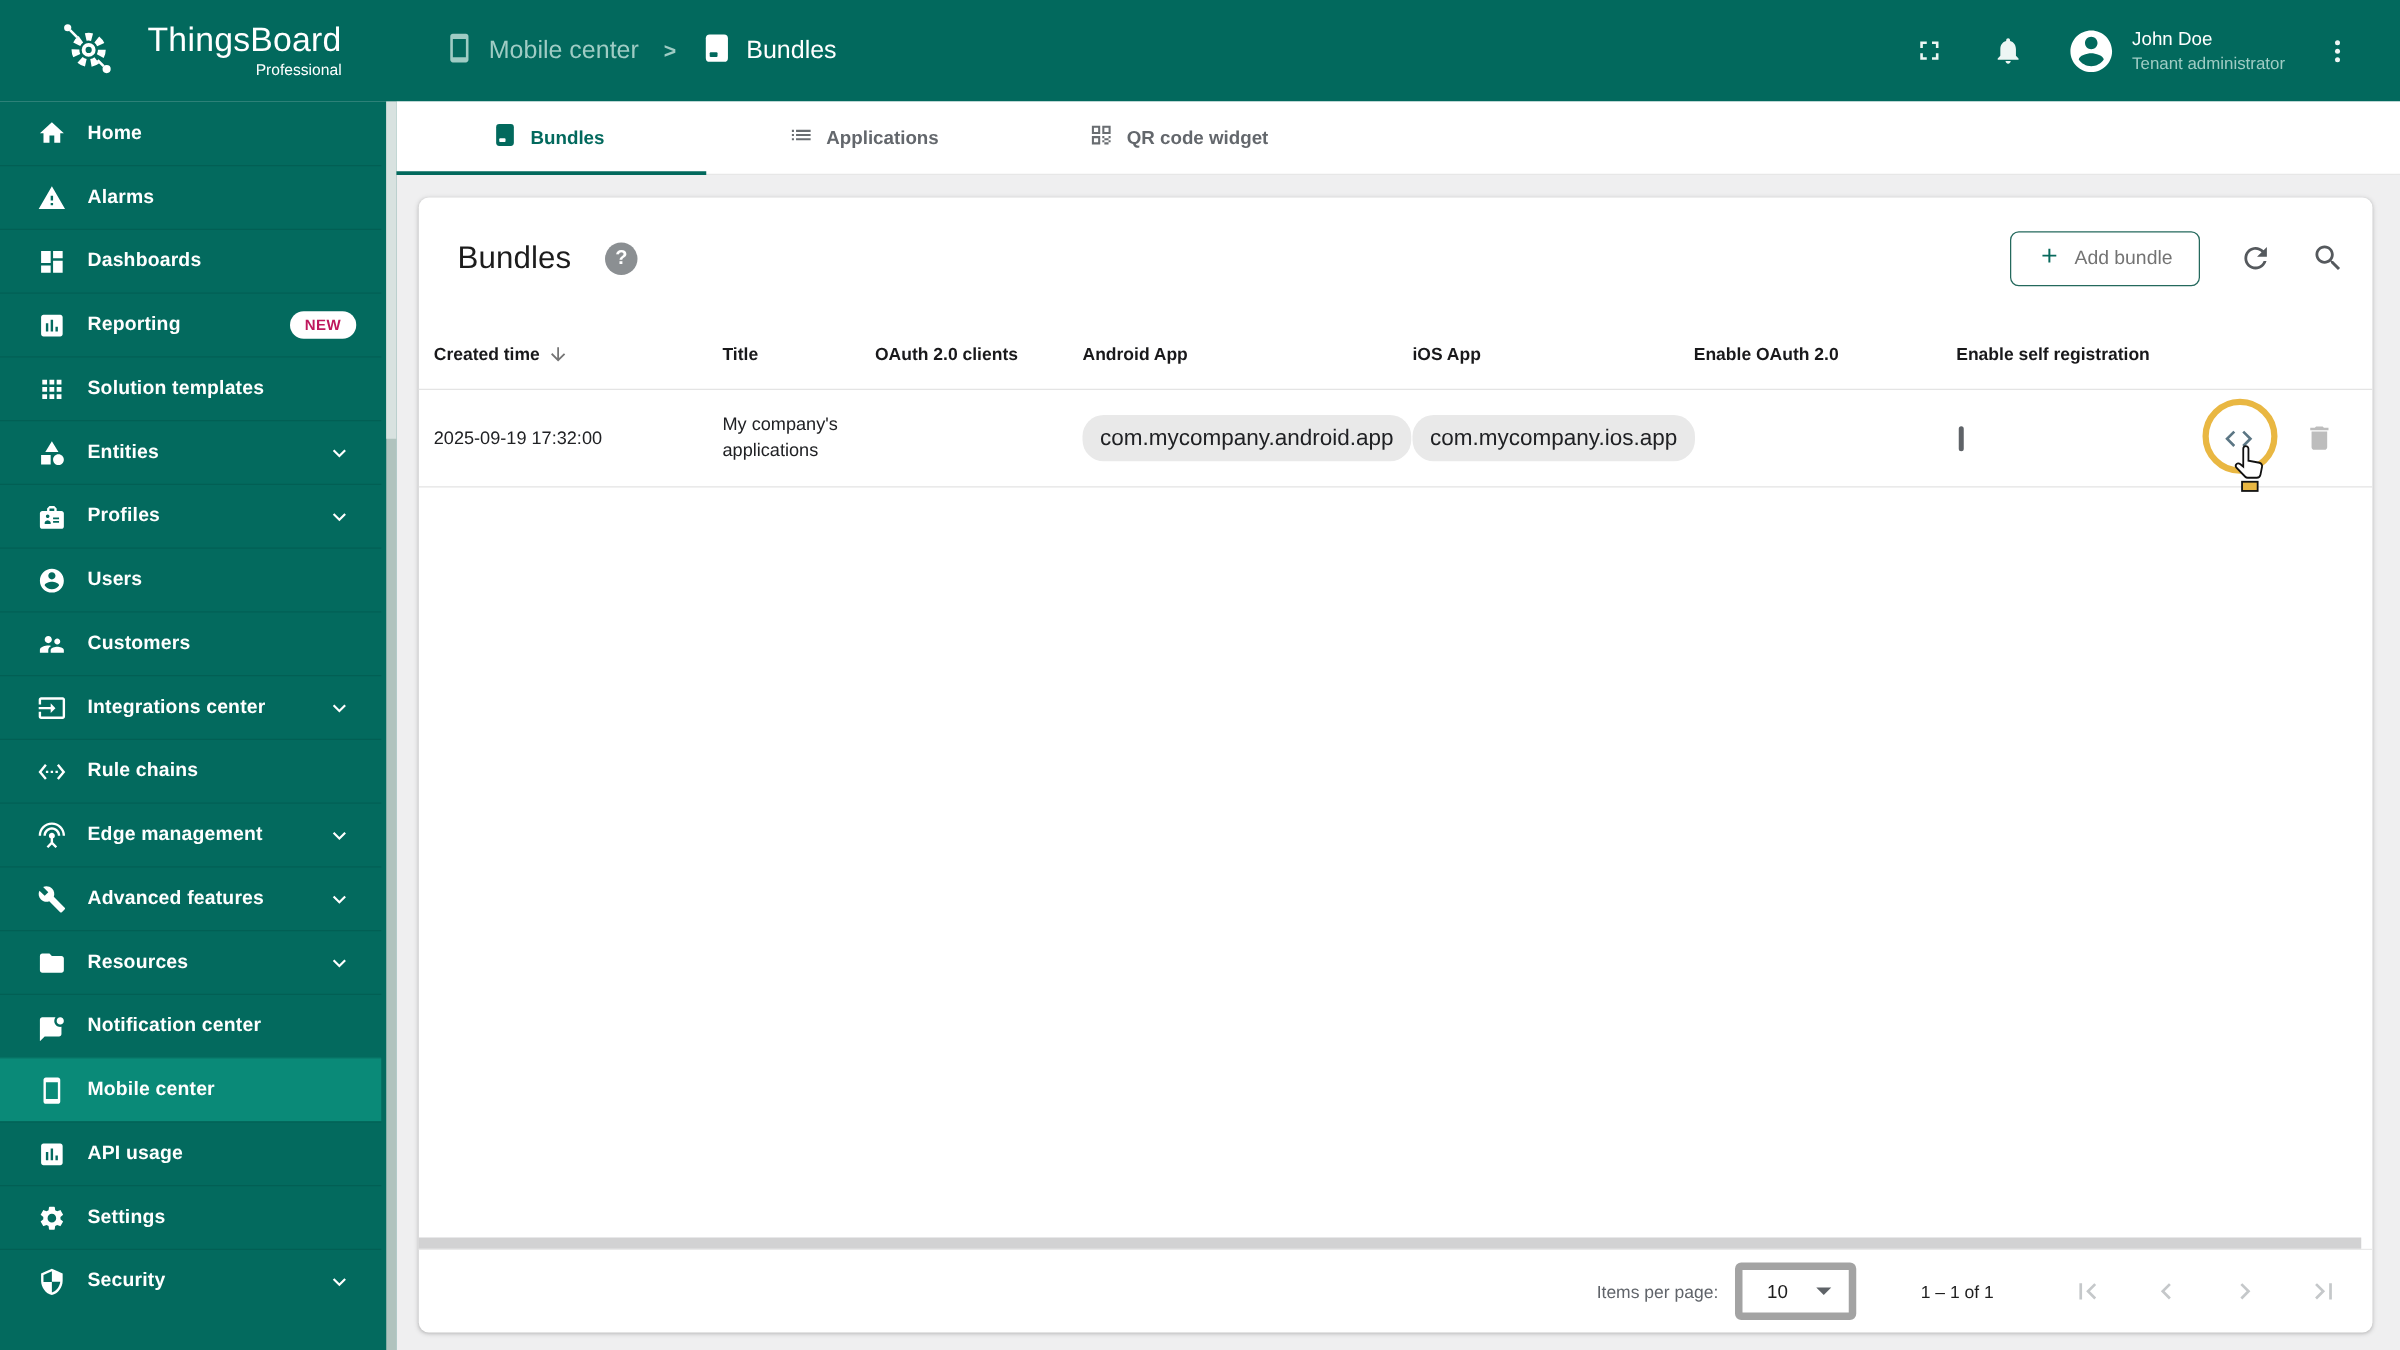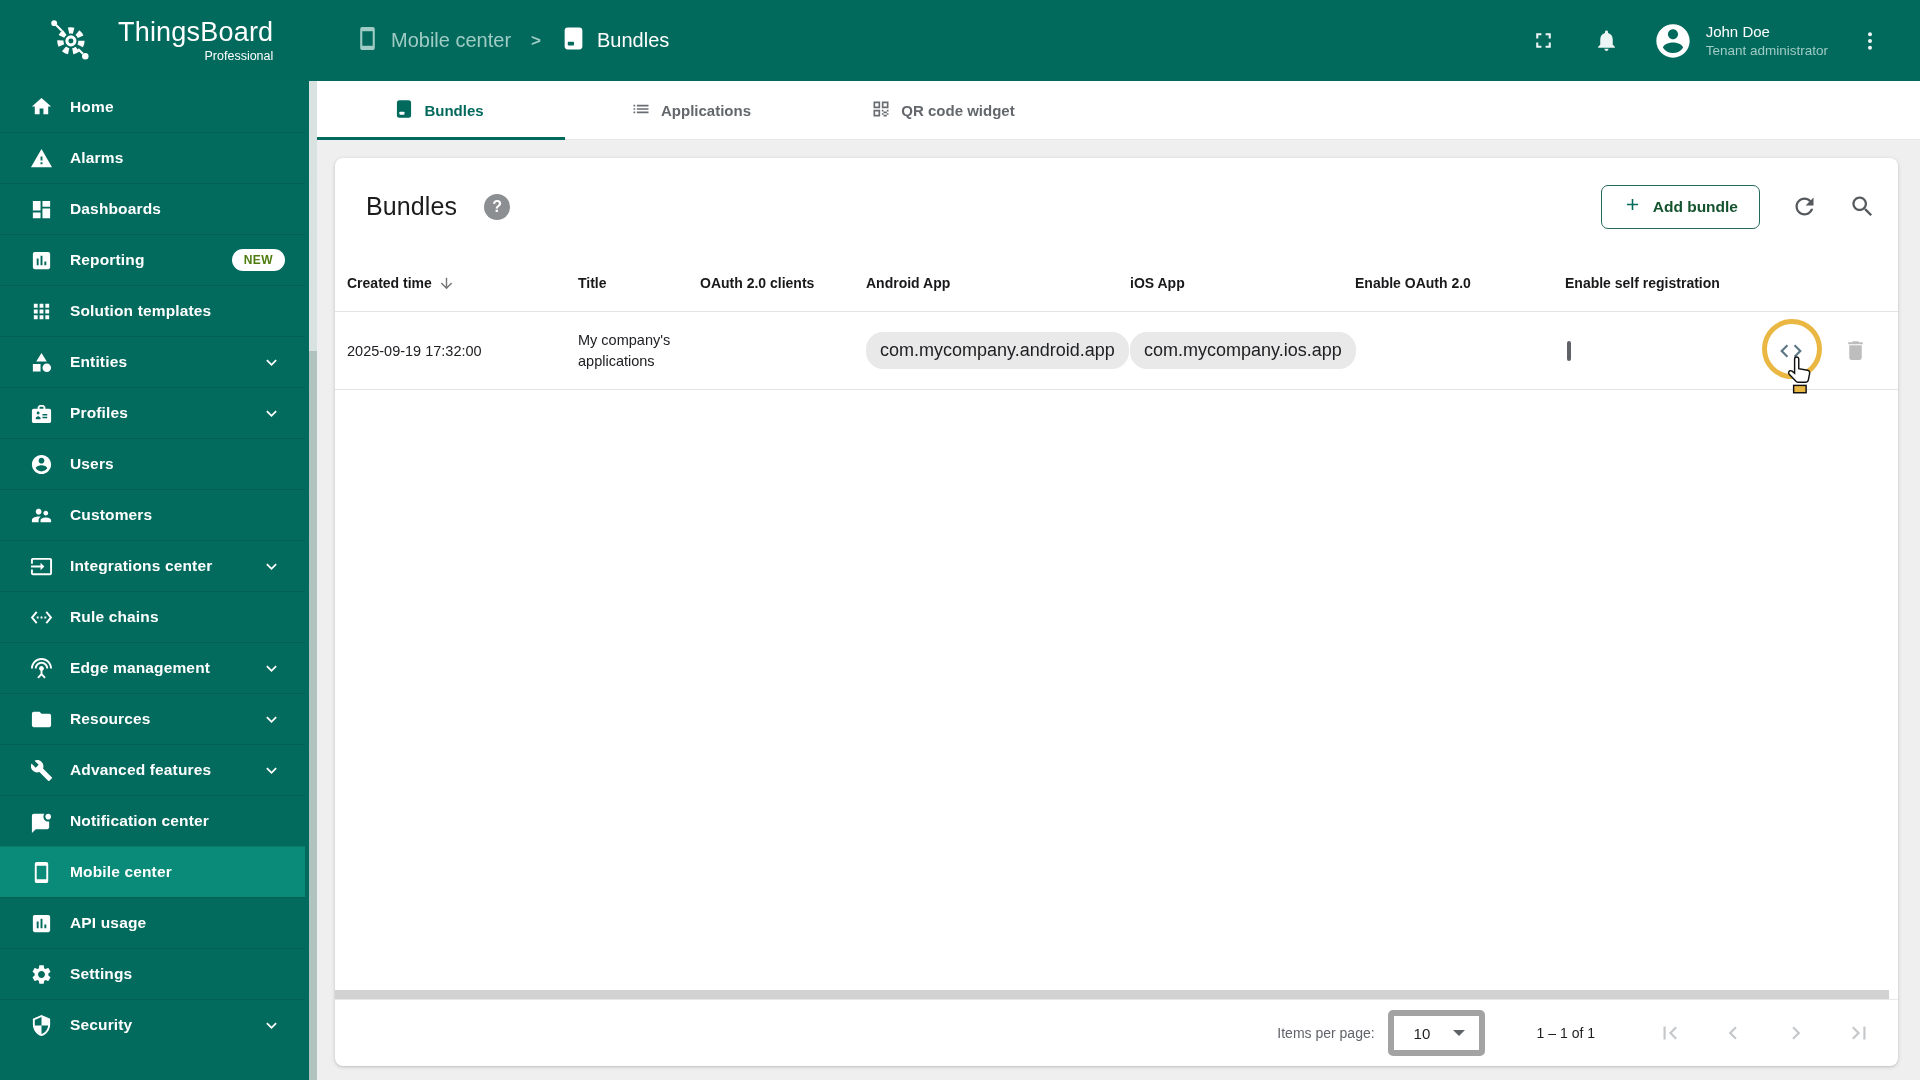--- a/index.html
+++ b/index.html
@@ -35,21 +35,21 @@
   .sidebar { position: absolute; top: 81px; left: 0; width: 317px; height: 999px;
              background: #036A5E; z-index: 4; }
   .menu { width: 305px; }
   .menu-item { height: 51px; display: flex; align-items: center; padding: 0 10px 0 30px;
                border-top: 1px solid rgba(0,0,0,.10); color: #fff; cursor: pointer; }
   .menu-item:first-child { border-top: none; }
   .menu-item.selected { background: #0A8A78; }
   .mi-icon { width: 23px; height: 23px; flex: none; display: flex; }
   .mi-icon svg { width: 23px; height: 23px; fill: #fff; }
   .mi-label { margin-left: 17px; font-size: 15.5px; font-weight: 600; letter-spacing: .15px; white-space: nowrap; }
-  .mi-badge { margin-left: auto; margin-right: 10px; background: #fff; color: #4d7c0f;
+  .mi-badge { margin-left: auto; margin-right: 10px; background: #fff; color: #be185d;
               font-size: 12px; font-weight: 700; padding: 4px 12px; border-radius: 13px; letter-spacing: .4px; }
   .mi-chevron { margin-left: auto; margin-right: 13px; display: flex; }
   .mi-chevron svg { width: 21px; height: 21px; fill: #fff; }
   .side-scroll { position: absolute; right: 0; top: 0; width: 8px; height: 100%; background: #B0C3BE; }
   .side-scroll .sthumb { position: absolute; top: 0; left: 0; width: 8px; height: 270px; background: #D8E2E0; }
 
   
   .main { position: absolute; left: 313px; top: 81px; width: 1607px; height: 999px; background: #EFEFF0; }
   .tabbar { height: 59px; background: #fff; display: flex; border-bottom: 1px solid #E7E7E7; }
   .tab { width: 252px; display: flex; align-items: center; justify-content: center; gap: 10px;
@@ -62,21 +62,21 @@
   .card { position: absolute; left: 22px; top: 77px; width: 1563px; height: 908px; background: #fff;
           border-radius: 8px; box-shadow: 0 1px 4px rgba(0,0,0,.15), 0 1px 2px rgba(0,0,0,.08);
           display: flex; flex-direction: column; }
   .card-head { height: 97px; flex: none; display: flex; align-items: center; padding: 0 22px 0 31px; }
   .card-title { font-size: 25px; font-weight: 500; color: #1C1C1C; letter-spacing: .1px; }
   .help-icon { width: 26px; height: 26px; border-radius: 50%; background: #8B8F92; color: #fff;
                font-size: 16px; font-weight: 700; display: flex; align-items: center; justify-content: center;
                margin-left: 27px; cursor: pointer; }
   .head-right { margin-left: auto; display: flex; align-items: center; gap: 31px; }
   .add-btn { height: 44px; padding: 0 21px; border: 1px solid #24695D; border-radius: 7px; background: #fff;
-             color: #14532d; font-size: 15.5px; font-weight: 700; display: flex; align-items: center; gap: 11px;
+             color: #737373; font-size: 15.5px; font-weight: 400; display: flex; align-items: center; gap: 11px;
              cursor: pointer; font-family: inherit; }
   .add-btn svg { width: 19px; height: 19px; fill: #07695C; }
   .icon-btn { width: 27px; height: 27px; color: #55595D; cursor: pointer; display: flex; }
   .icon-btn svg { width: 27px; height: 27px; fill: #55595D; }
 
   .tgrid { display: grid; grid-template-columns: 231px 122px 166px 264px 225px 210px 193px 1fr;
            padding: 0 12px; align-items: center; }
   .thead { height: 57px; flex: none; border-bottom: 1px solid #E4E4E4;
            font-size: 14px; font-weight: 700; color: #19191B; }
   .th { display: flex; align-items: center; gap: 6px; padding-right: 12px; }
@@ -309,37 +309,37 @@
         <span class="mi-label">Edge management</span>
         <span class="mi-chevron">
             <svg viewBox="0 0 24 24">
               <path d="M7.41 8.59L12 13.17l4.59-4.58L18 10l-6 6-6-6 1.41-1.41z"></path>
             </svg>
           </span>
       </div>
       <div class="menu-item">
         <span class="mi-icon">
             <svg viewBox="0 0 24 24">
+              <path d="M22.7 19l-9.1-9.1c.9-2.3.4-5-1.5-6.9-2-2-5-2.4-7.4-1.3L9 6 6 9 1.6 4.7C.4 7.1.9 10.1 2.9 12.1c1.9 1.9 4.6 2.4 6.9 1.5l9.1 9.1c.4.4 1 .4 1.4 0l2.3-2.3c.5-.4.5-1.1.1-1.4z"></path>
+            </svg>
+          </span>
+        <span class="mi-label">Advanced features</span>
+        <span class="mi-chevron">
+            <svg viewBox="0 0 24 24">
+              <path d="M7.41 8.59L12 13.17l4.59-4.58L18 10l-6 6-6-6 1.41-1.41z"></path>
+            </svg>
+          </span>
+      </div>
+      <div class="menu-item">
+        <span class="mi-icon">
+            <svg viewBox="0 0 24 24">
               <path d="M10 4H4c-1.1 0-1.99.9-1.99 2L2 18c0 1.1.9 2 2 2h16c1.1 0 2-.9 2-2V8c0-1.1-.9-2-2-2h-8l-2-2z"></path>
             </svg>
           </span>
         <span class="mi-label">Resources</span>
-        <span class="mi-chevron">
-            <svg viewBox="0 0 24 24">
-              <path d="M7.41 8.59L12 13.17l4.59-4.58L18 10l-6 6-6-6 1.41-1.41z"></path>
-            </svg>
-          </span>
-      </div>
-      <div class="menu-item">
-        <span class="mi-icon">
-            <svg viewBox="0 0 24 24">
-              <path d="M22.7 19l-9.1-9.1c.9-2.3.4-5-1.5-6.9-2-2-5-2.4-7.4-1.3L9 6 6 9 1.6 4.7C.4 7.1.9 10.1 2.9 12.1c1.9 1.9 4.6 2.4 6.9 1.5l9.1 9.1c.4.4 1 .4 1.4 0l2.3-2.3c.5-.4.5-1.1.1-1.4z"></path>
-            </svg>
-          </span>
-        <span class="mi-label">Advanced features</span>
         <span class="mi-chevron">
             <svg viewBox="0 0 24 24">
               <path d="M7.41 8.59L12 13.17l4.59-4.58L18 10l-6 6-6-6 1.41-1.41z"></path>
             </svg>
           </span>
       </div>
       <div class="menu-item">
         <span class="mi-icon">
             <svg viewBox="0 0 24 24">
               <path d="M22 7c0 1.66-1.34 3-3 3s-3-1.34-3-3 1.34-3 3-3 3 1.34 3 3zm-2 4.9c-.32.07-.66.1-1 .1-2.76 0-5-2.24-5-5 0-1.13.37-2.16 1-3H4c-1.1 0-2 .9-2 2v18l4-4h12c1.1 0 2-.9 2-2v-6.1z"></path>

